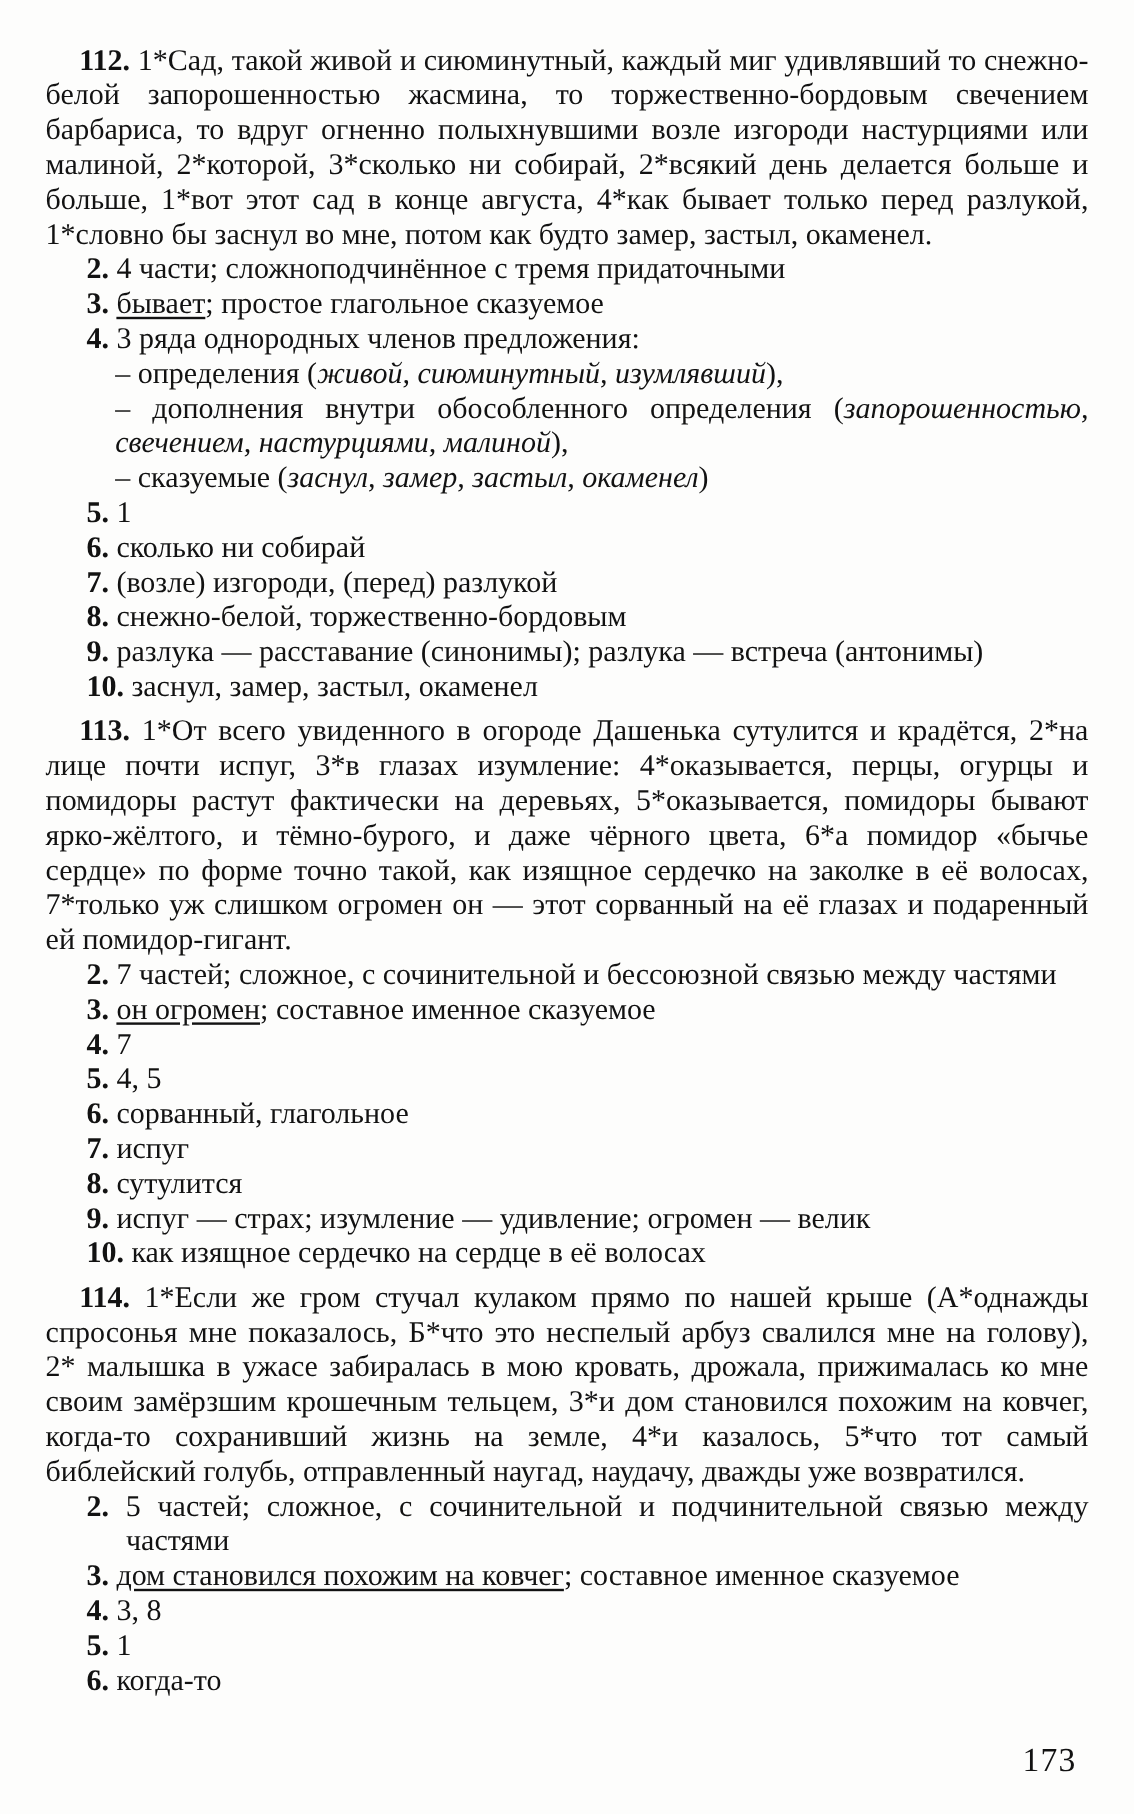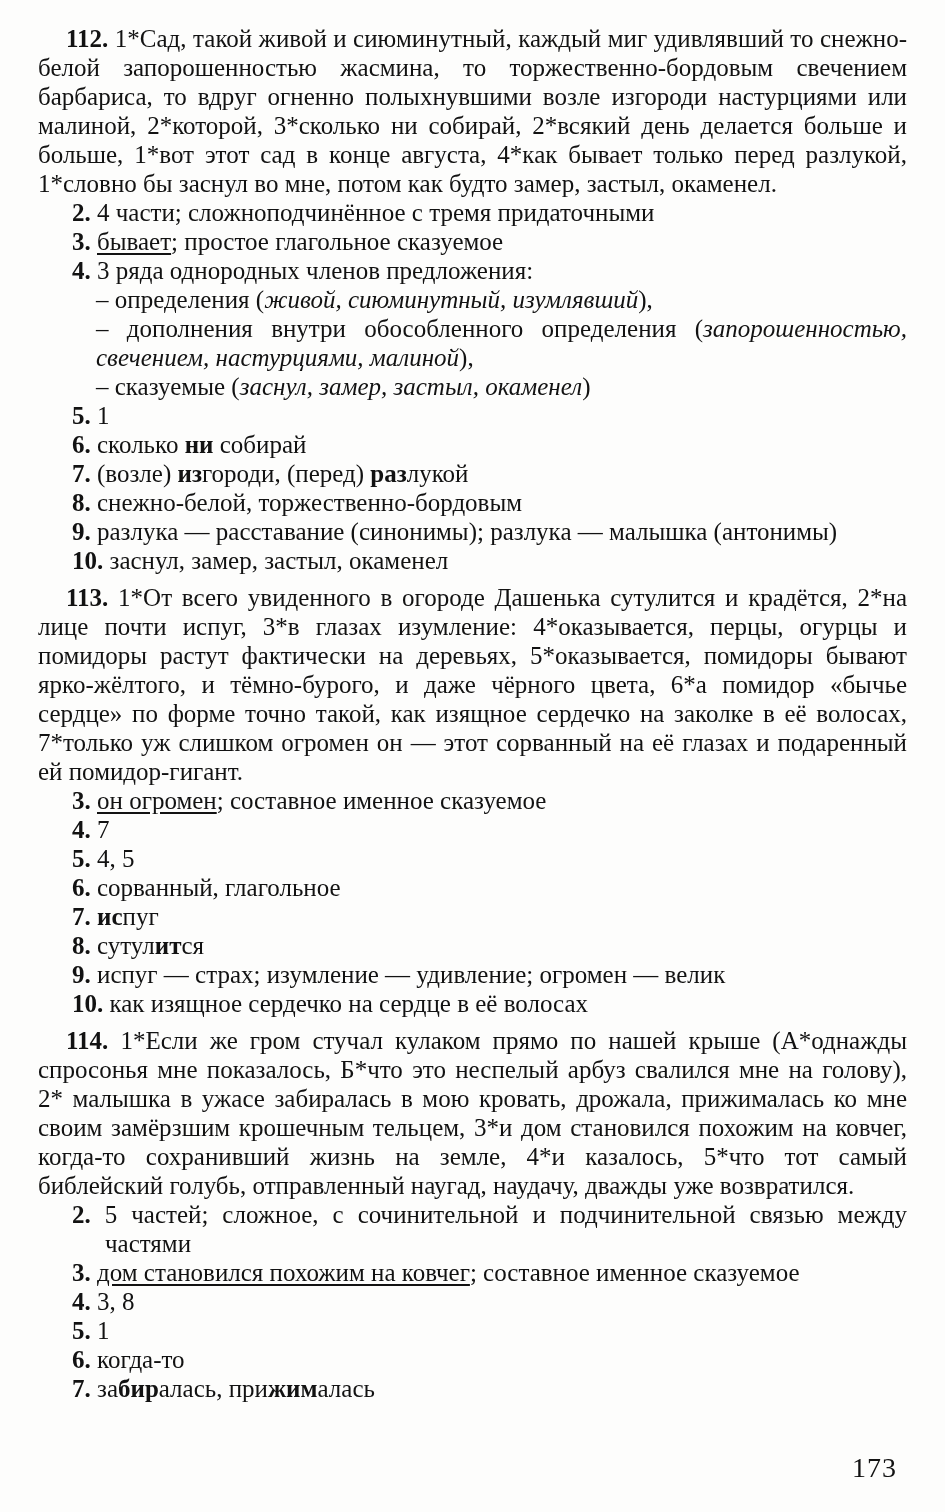--- a/index.html
+++ b/index.html
@@ -18,25 +18,25 @@
     height: 1512px;
     padding: 24px 38px 0 38px;
     position: relative;
   }
   .para, .item, .subitem {
     font-size: 25px;
     line-height: 29px;
     text-align: justify;
   }
   .para { text-indent: 28px; margin-top: 8px; }
-  .para:first-child { margin-top: 0; }
+  .para:first-child { margin-top: 12px; }
   .item { padding-left: 67px; text-indent: -33px; }
   .subitem { padding-left: 58px; text-indent: 0; }
   .num { font-weight: bold; }
-  .b { font-weight: bold; }
+  .b { font-weight: normal; }
   .i { font-style: italic; }
   .u { text-decoration: underline; text-underline-offset: 3px; }
   .pagenum {
     position: absolute;
     right: 48px;
     bottom: 28px;
     font-size: 28px;
     letter-spacing: 1px;
   }
 </style>
@@ -49,33 +49,33 @@
       <div class="item"><span class="num">2. </span><span>4 части; сложноподчинённое с тремя придаточными</span></div>
       <div class="item"><span class="num">3. </span><span class="u">бывает</span><span>; простое глагольное сказуемое</span></div>
       <div class="item"><span class="num">4. </span><span>3 ряда однородных членов предложения:</span></div>
       <div class="subitem"><span>– определения (</span><span class="i">живой, сиюминутный, изумлявший</span><span>),</span></div>
       <div class="subitem"><span>– дополнения внутри обособленного определения (</span><span class="i">запорошенностью, свечением, настурциями, малиной</span><span>),</span></div>
       <div class="subitem"><span>– сказуемые (</span><span class="i">заснул, замер, застыл, окаменел</span><span>)</span></div>
       <div class="item"><span class="num">5. </span><span>1</span></div>
       <div class="item"><span class="num">6. </span><span>сколько </span><span class="b">ни</span><span> собирай</span></div>
       <div class="item"><span class="num">7. </span><span>(возле) </span><span class="b">из</span><span>городи, (перед) </span><span class="b">раз</span><span>лукой</span></div>
       <div class="item"><span class="num">8. </span><span>снежно-белой, торжественно-бордовым</span></div>
-      <div class="item"><span class="num">9. </span><span>разлука — расставание (синонимы); разлука — малышка (антонимы)</span></div>
+      <div class="item"><span class="num">9. </span><span>разлука — расставание (синонимы); разлука — встреча (антонимы)</span></div>
       <div class="item"><span class="num">10. </span><span>заснул, замер, застыл, окаменел</span></div>
       <div class="para"><span class="num">113. </span><span> 1*От всего увиденного в огороде Дашенька сутулится и крадётся, 2*на лице почти испуг, 3*в глазах изумление: 4*оказывается, перцы, огурцы и помидоры растут фактически на деревьях, 5*оказывается, помидоры бывают ярко-жёлтого, и тёмно-бурого, и даже чёрного цвета, 6*а помидор «бычье сердце» по форме точно такой, как изящное сердечко на заколке в её волосах, 7*только уж слишком огромен он — этот сорванный на её глазах и подаренный ей помидор-гигант.</span></div>
+      <div class="item"><span class="num">2. </span><span>7 частей; сложное, с сочинительной и бессоюзной связью между частями</span></div>
       <div class="item"><span class="num">3. </span><span class="u">он огромен</span><span>; составное именное сказуемое</span></div>
       <div class="item"><span class="num">4. </span><span>7</span></div>
       <div class="item"><span class="num">5. </span><span>4, 5</span></div>
       <div class="item"><span class="num">6. </span><span>сорванный, глагольное</span></div>
       <div class="item"><span class="num">7. </span><span class="b">ис</span><span>пуг</span></div>
       <div class="item"><span class="num">8. </span><span>сутул</span><span class="b">ит</span><span>ся</span></div>
       <div class="item"><span class="num">9. </span><span>испуг — страх; изумление — удивление; огромен — велик</span></div>
       <div class="item"><span class="num">10. </span><span>как изящное сердечко на сердце в её волосах</span></div>
       <div class="para"><span class="num">114. </span><span> 1*Если же гром стучал кулаком прямо по нашей крыше (А*однажды спросонья мне показалось, Б*что это неспелый арбуз свалился мне на голову), 2* малышка в ужасе забиралась в мою кровать, дрожала, прижималась ко мне своим замёрзшим крошечным тельцем, 3*и дом становился похожим на ковчег, когда-то сохранивший жизнь на земле, 4*и казалось, 5*что тот самый библейский голубь, отправленный наугад, наудачу, дважды уже возвратился.</span></div>
       <div class="item"><span class="num">2. </span><span>5 частей; сложное, с сочинительной и подчинительной связью между частями</span></div>
       <div class="item"><span class="num">3. </span><span class="u">дом становился похожим на ковчег</span><span>; составное именное сказуемое</span></div>
       <div class="item"><span class="num">4. </span><span>3, 8</span></div>
       <div class="item"><span class="num">5. </span><span>1</span></div>
       <div class="item"><span class="num">6. </span><span>когда-то</span></div>
-      <div class="item"><span class="num">7. </span><span>за</span><span class="b">бир</span><span>алась, при</span><span class="b">жим</span><span>алась</span></div>
     </div>
   <div class="pagenum">173</div>
 </div>
 
 </body></html>

